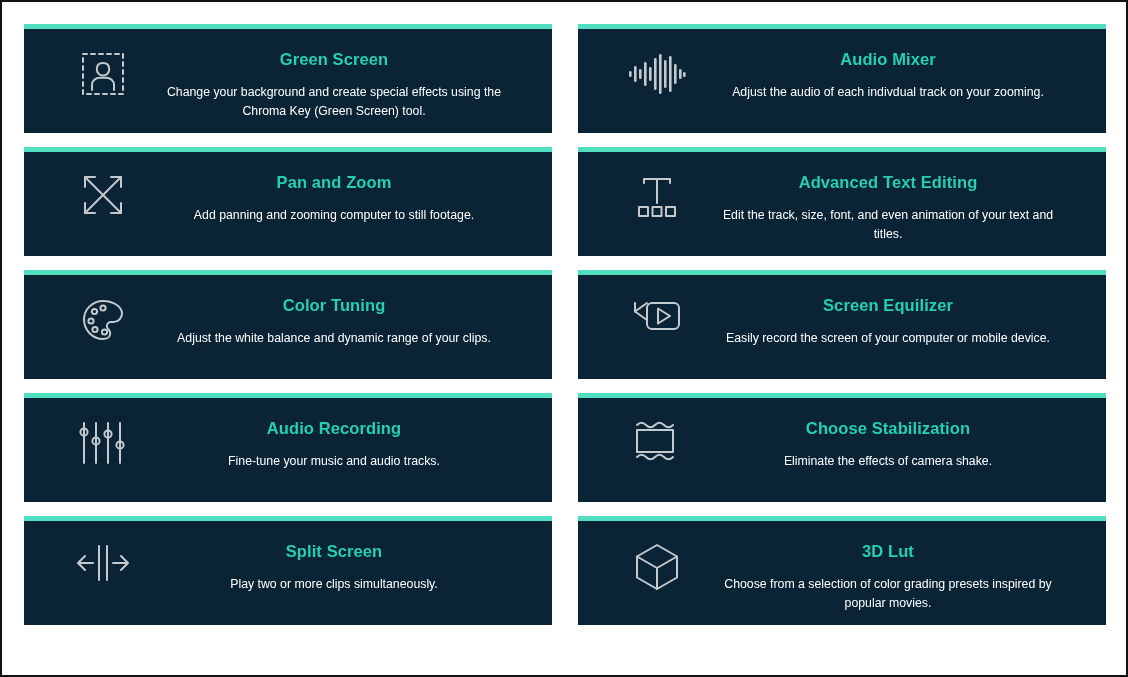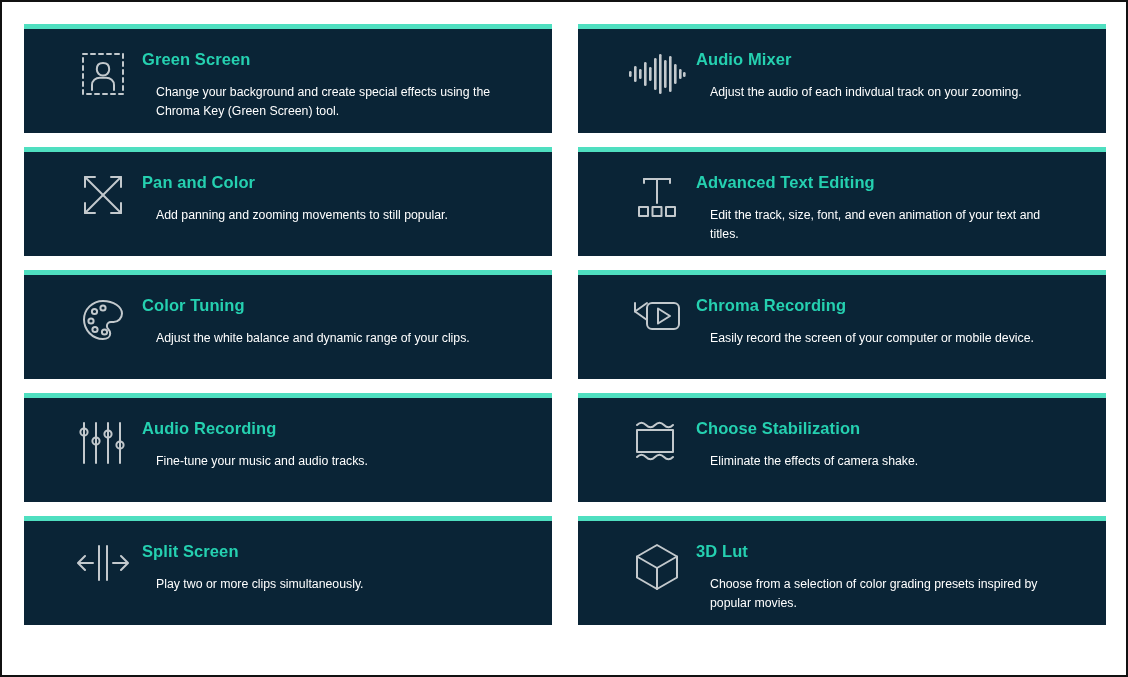--- a/index.html
+++ b/index.html
@@ -34,20 +34,21 @@
   }
   .card {
     position: relative;
     background: #0a2436;
     border-top: 5px solid #4fdfc0;
     height: 109px;
     box-sizing: border-box;
     display: flex;
     align-items: flex-start;
     overflow: hidden;
+    text-align: center;
   }
   .card-icon {
     flex: 0 0 auto;
     width: 78px;
     margin-left: 40px;
     margin-top: 21px;
     display: flex;
     align-items: flex-start;
     justify-content: center;
   }
@@ -142,22 +143,22 @@
             <path d="M4 4 L40 40"></path>
             <path d="M40 4 L4 40"></path>
             <polyline points="4,14 4,4 14,4"></polyline>
             <polyline points="30,4 40,4 40,14"></polyline>
             <polyline points="40,30 40,40 30,40"></polyline>
             <polyline points="14,40 4,40 4,30"></polyline>
           </g>
         </svg>
       </div>
       <div class="card-body">
-        <div class="card-title">Pan and Color</div>
-        <div class="card-desc">Add panning and zooming movements to still popular.</div>
+        <div class="card-title">Pan and Zoom</div>
+        <div class="card-desc">Add panning and zooming computer to still footage.</div>
       </div>
     </div>
 
     <div class="card col-right">
       <div class="card-icon">
         <svg width="44" height="46" viewBox="0 0 44 46">
           <g class="ico-stroke">
             <path d="M9 6 L35 6"></path>
             <path d="M9 6 L9 10"></path>
             <path d="M35 6 L35 10"></path>
@@ -198,21 +199,21 @@
         <svg width="52" height="40" viewBox="0 0 52 40">
           <g class="ico-stroke">
             <rect x="16" y="7" width="32" height="26" rx="5"></rect>
             <path d="M16 7 L4 15.5 L16 24"></path>
             <path d="M4 15.5 L4 7"></path>
             <path d="M27 12.5 L39 20 L27 27.5 Z"></path>
           </g>
         </svg>
       </div>
       <div class="card-body">
-        <div class="card-title">Chroma Recording</div>
+        <div class="card-title">Screen Equilizer</div>
         <div class="card-desc">Easily record the screen of your computer or mobile device.</div>
       </div>
     </div>
 
     <div class="card col-left">
       <div class="card-icon">
         <svg width="50" height="48" viewBox="0 0 50 48">
           <g class="ico-stroke">
             <path d="M6 4 L6 44"></path>
             <path d="M18 4 L18 44"></path>

